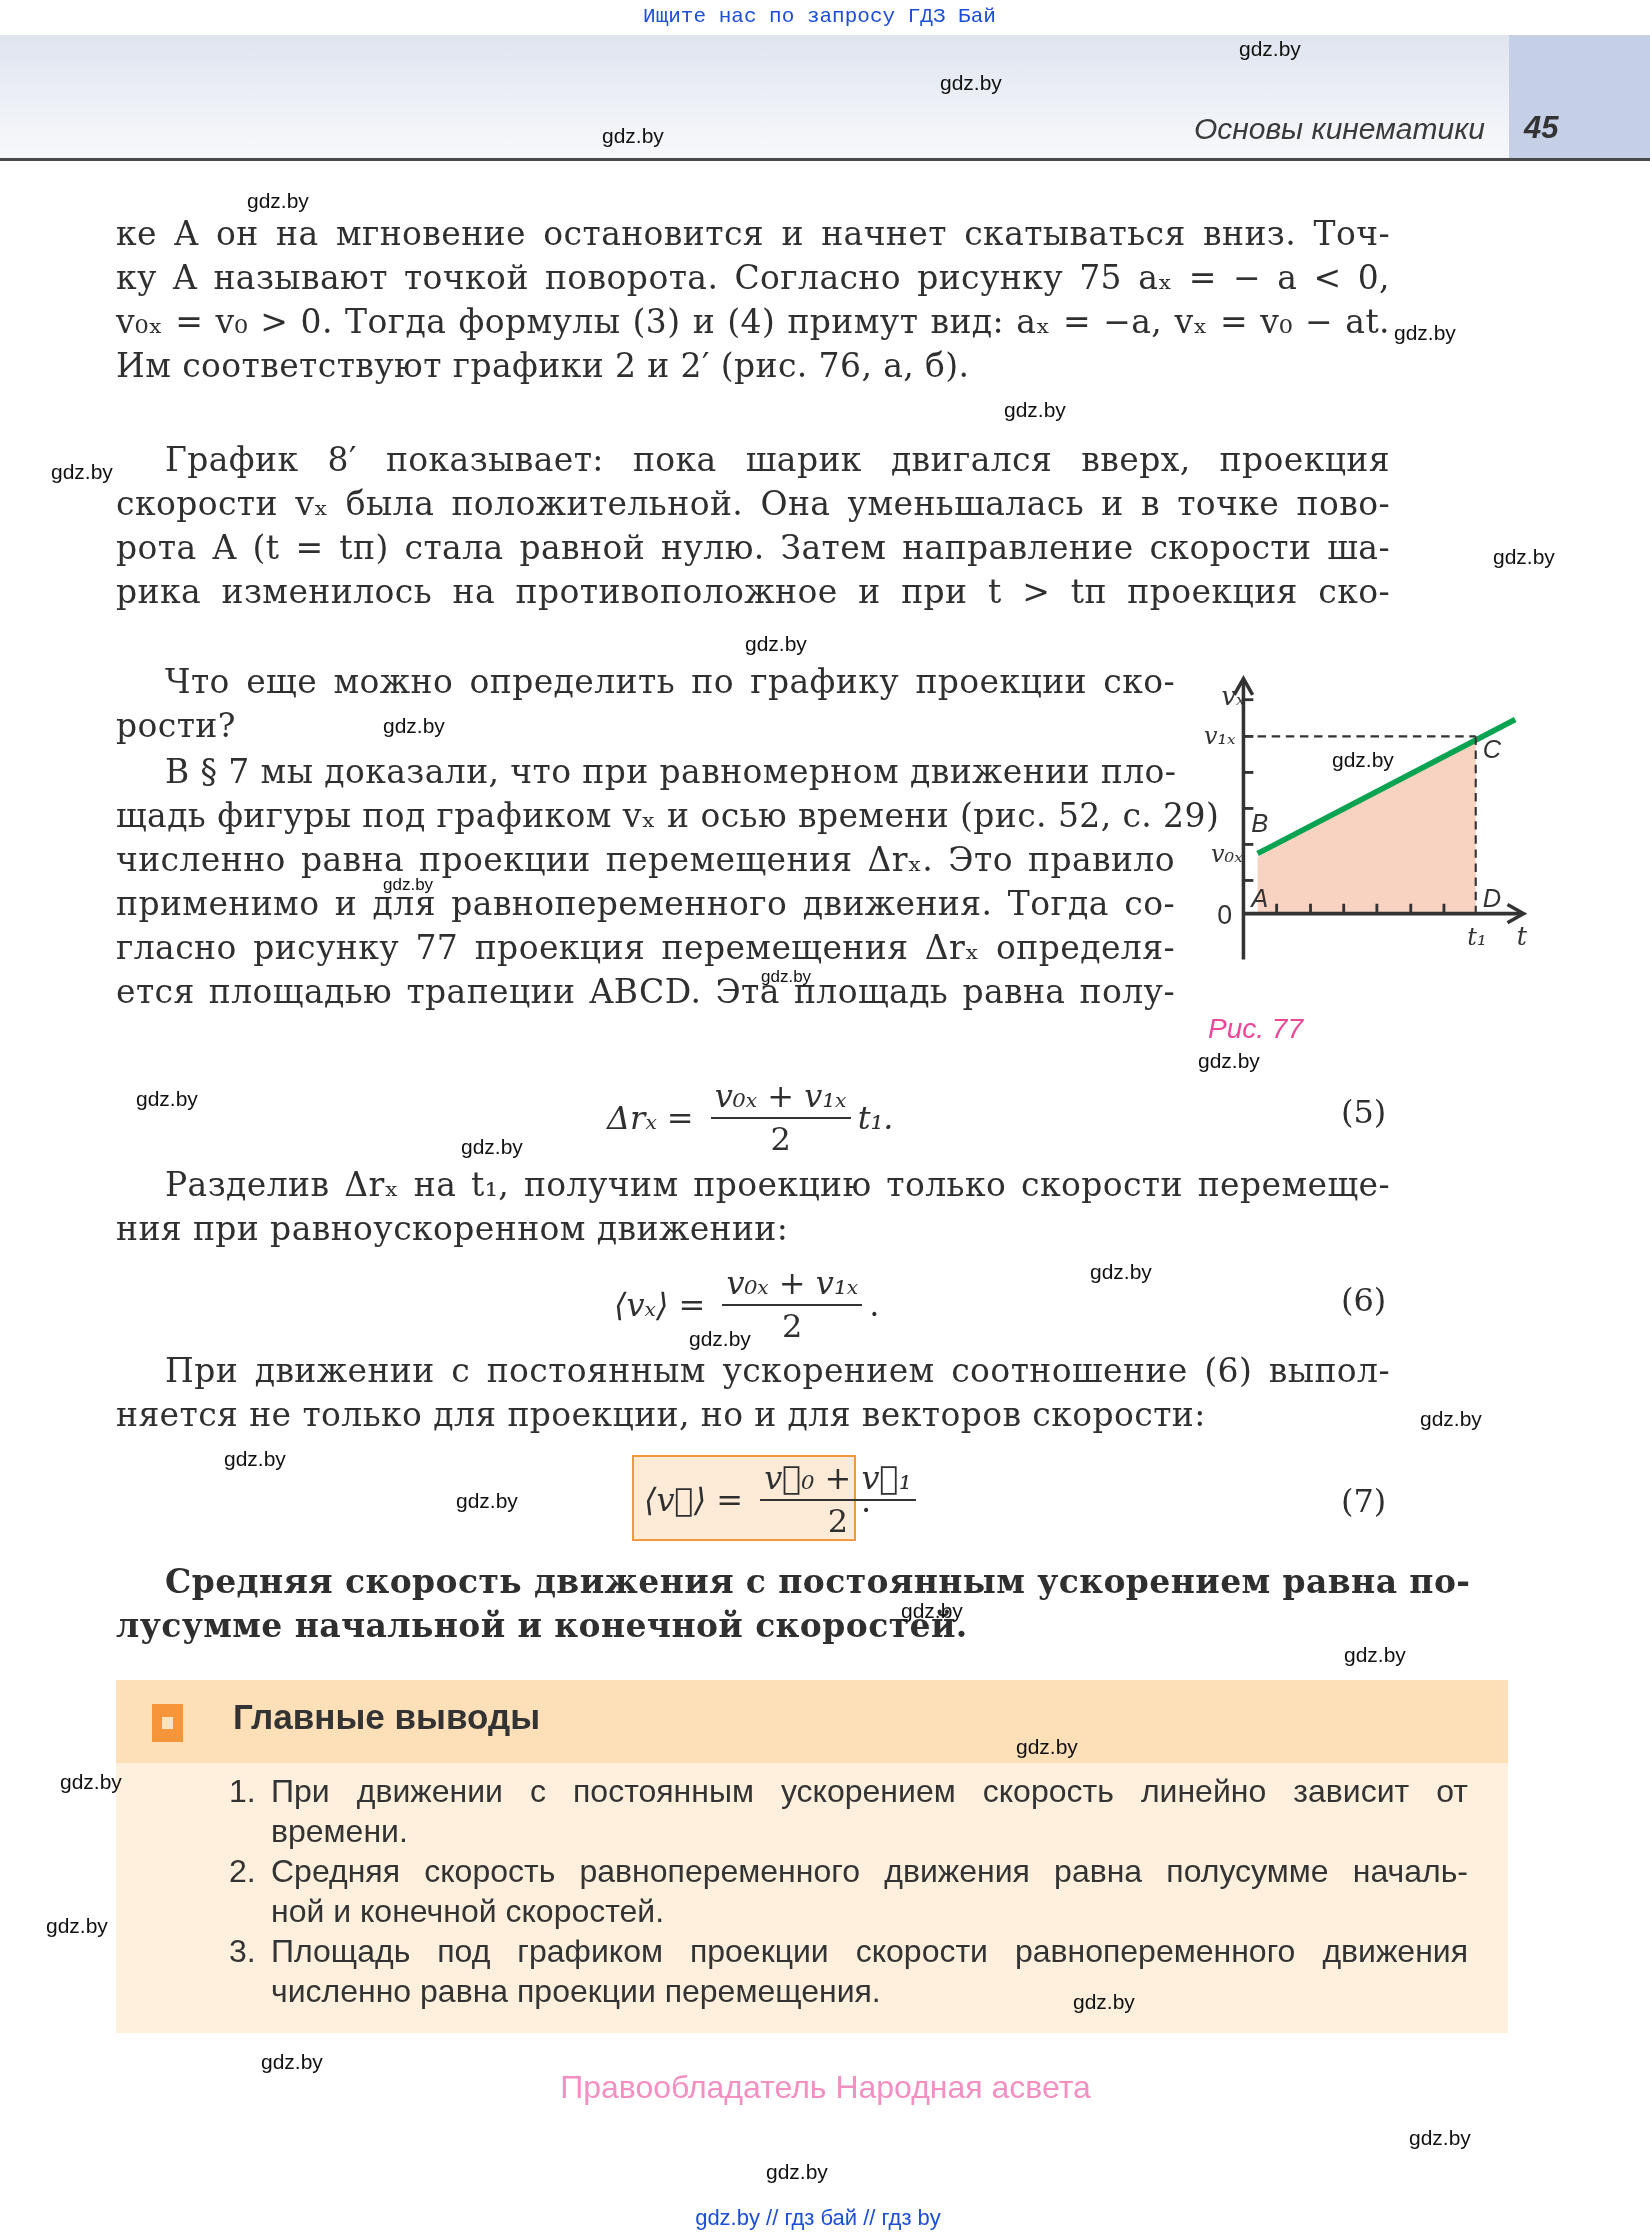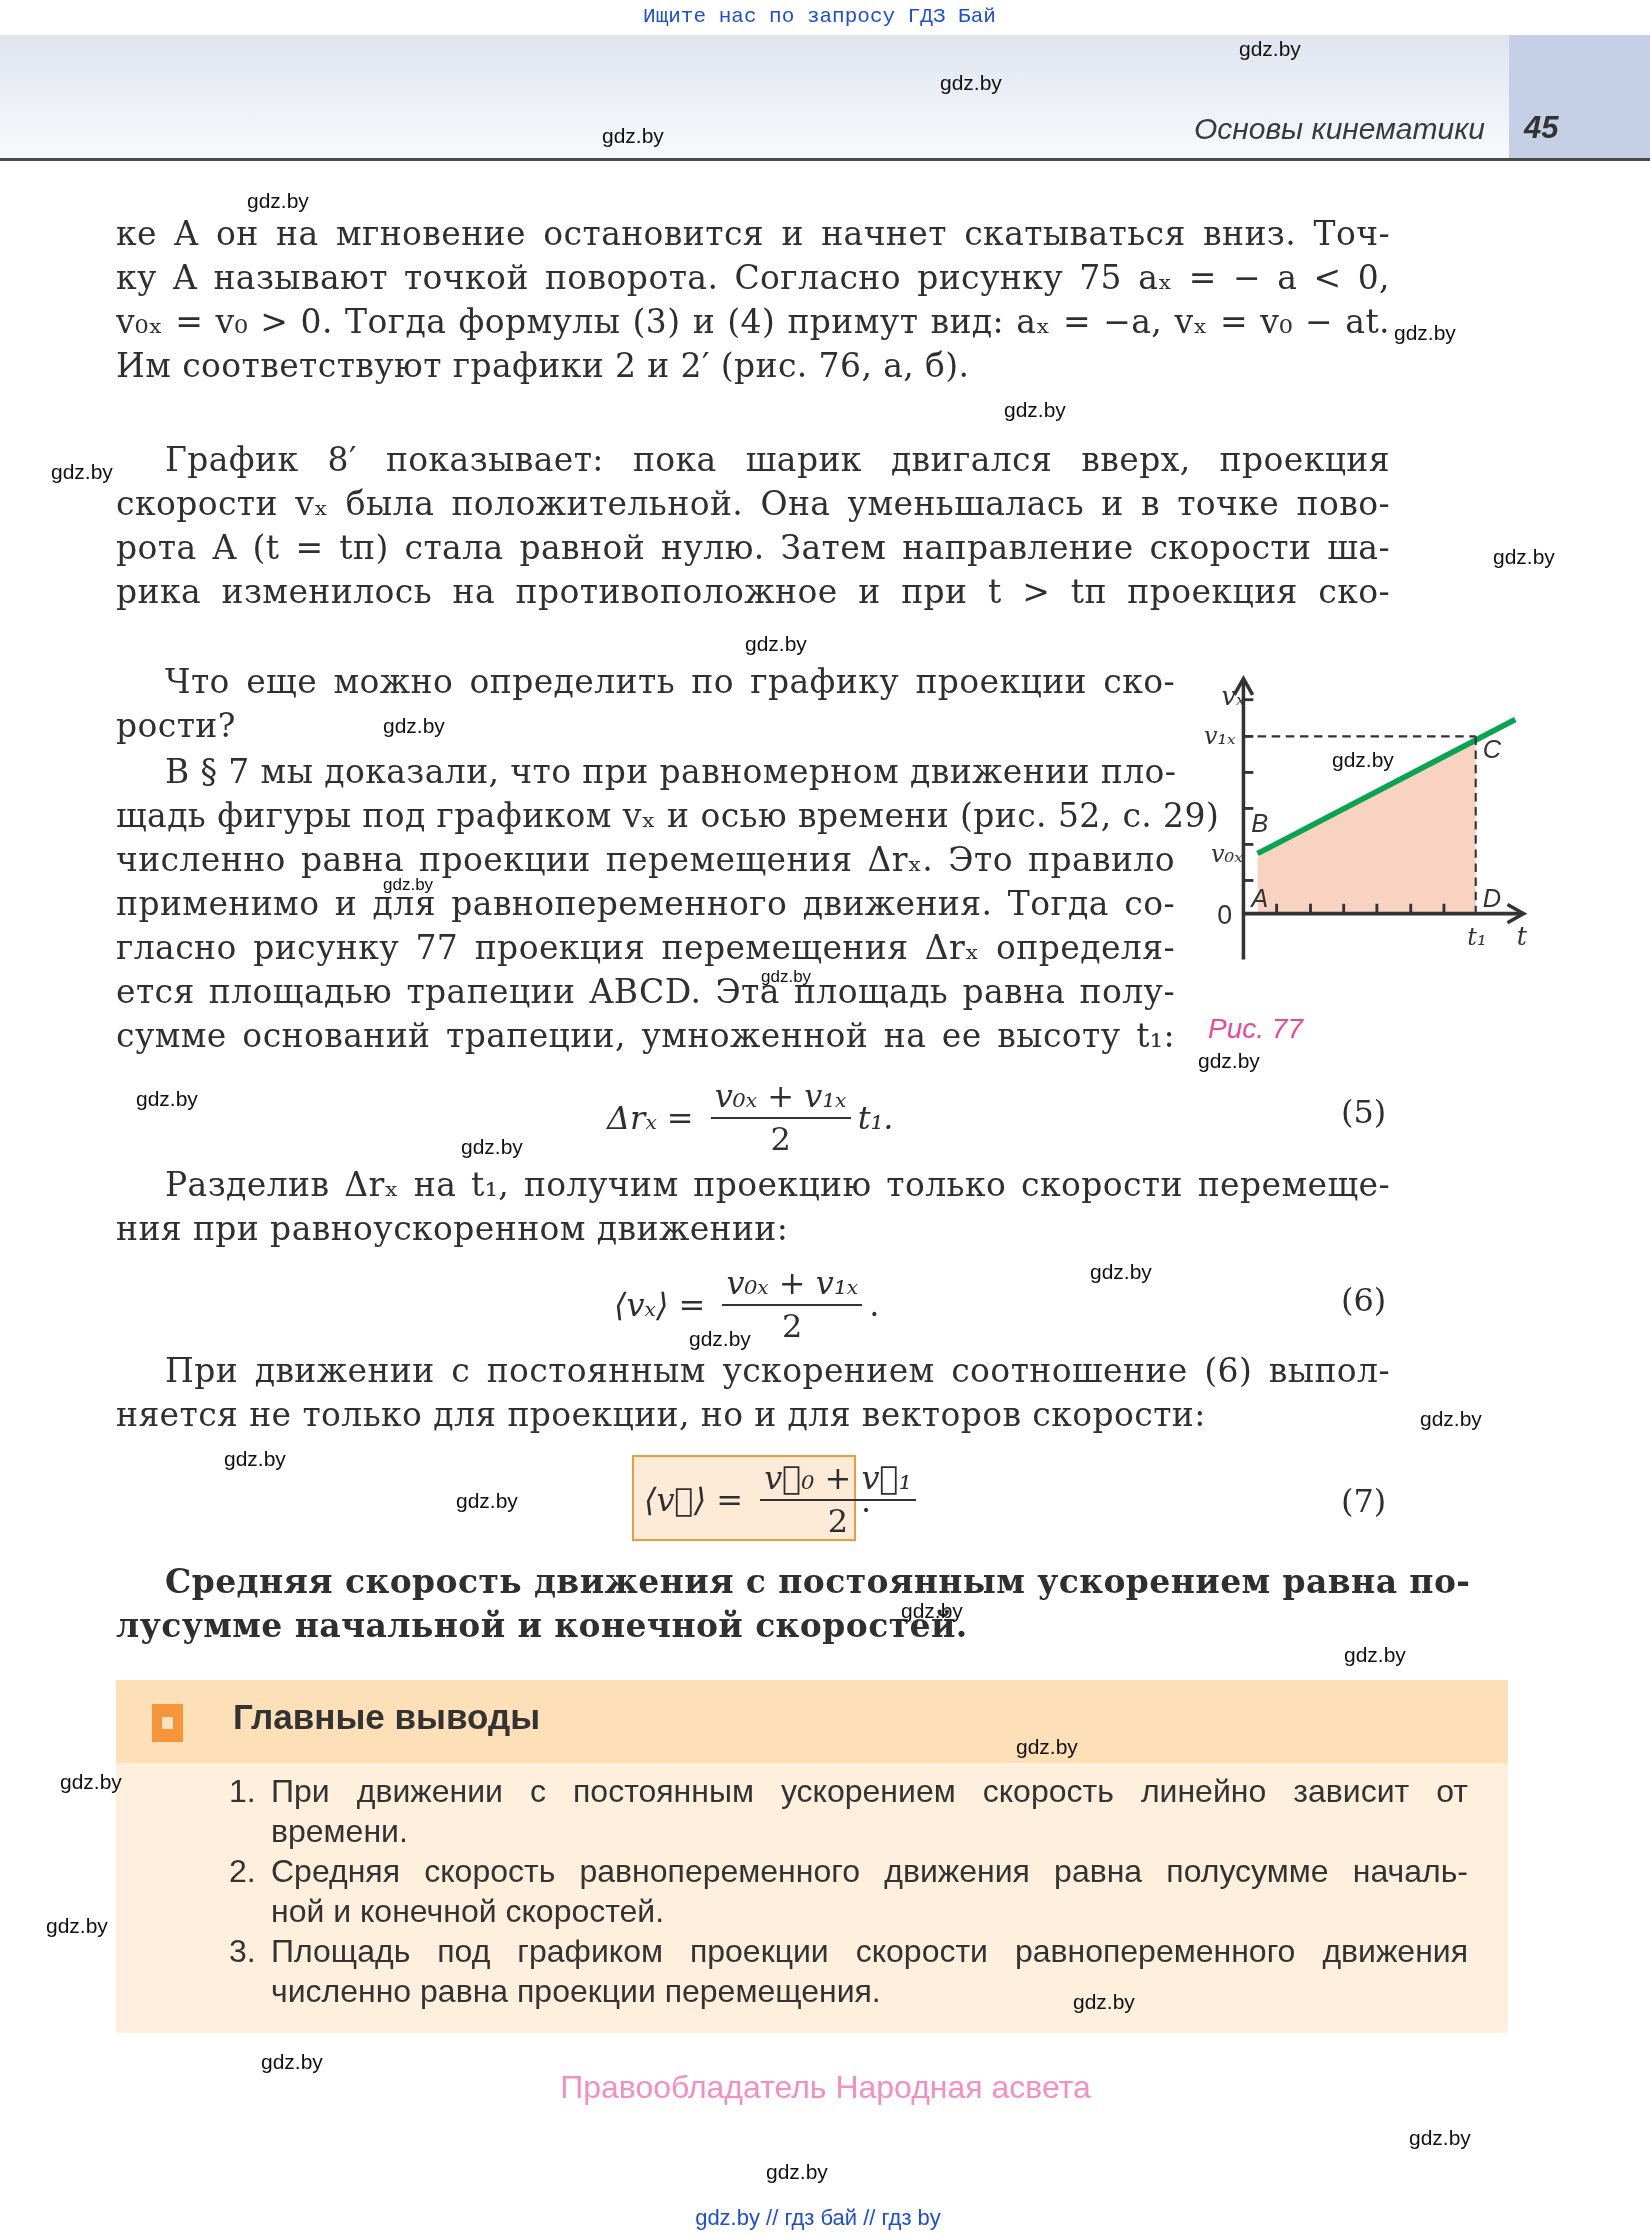--- a/index.html
+++ b/index.html
@@ -81,21 +81,20 @@
   <span class="line last">рости?</span>
 </div>
 
 <div class="para" style="left:116px; top:750px; width:1059px;">
   <span class="line" style="padding-left:49px; box-sizing:border-box;">В § 7 мы доказали, что при равномерном движении пло-</span>
   <span class="line">щадь фигуры под графиком vₓ и осью времени (рис. 52, с. 29)</span>
   <span class="line">численно равна проекции перемещения Δrₓ. Это правило</span>
   <span class="line">применимо и для равнопеременного движения. Тогда со-</span>
   <span class="line">гласно рисунку 77 проекция перемещения Δrₓ определя-</span>
   <span class="line">ется площадью трапеции ABCD. Эта площадь равна полу-</span>
-  <span class="line">сумме оснований трапеции, умноженной на ее высоту t₁:</span>
 </div>
 
 <svg class="abs" style="left:1172px; top:663px;" width="438" height="353" viewBox="0 0 620 500">
   <polygon points="121,275 430,105 430,355 121,355" fill="#f9d3c2"></polygon>
   <line x1="121" y1="270" x2="486" y2="80" stroke="#0aa352" stroke-width="8"></line>
   <line x1="121" y1="104" x2="430" y2="104" stroke="#333" stroke-width="3" stroke-dasharray="12,8"></line>
   <line x1="430" y1="104" x2="430" y2="355" stroke="#333" stroke-width="3" stroke-dasharray="12,8"></line>
   <line x1="101" y1="420" x2="101" y2="25" stroke="#333" stroke-width="5"></line>
   <polyline points="88,45 101,22 114,45" fill="none" stroke="#333" stroke-width="5"></polyline>
   <line x1="101" y1="355" x2="495" y2="355" stroke="#333" stroke-width="5"></line>

